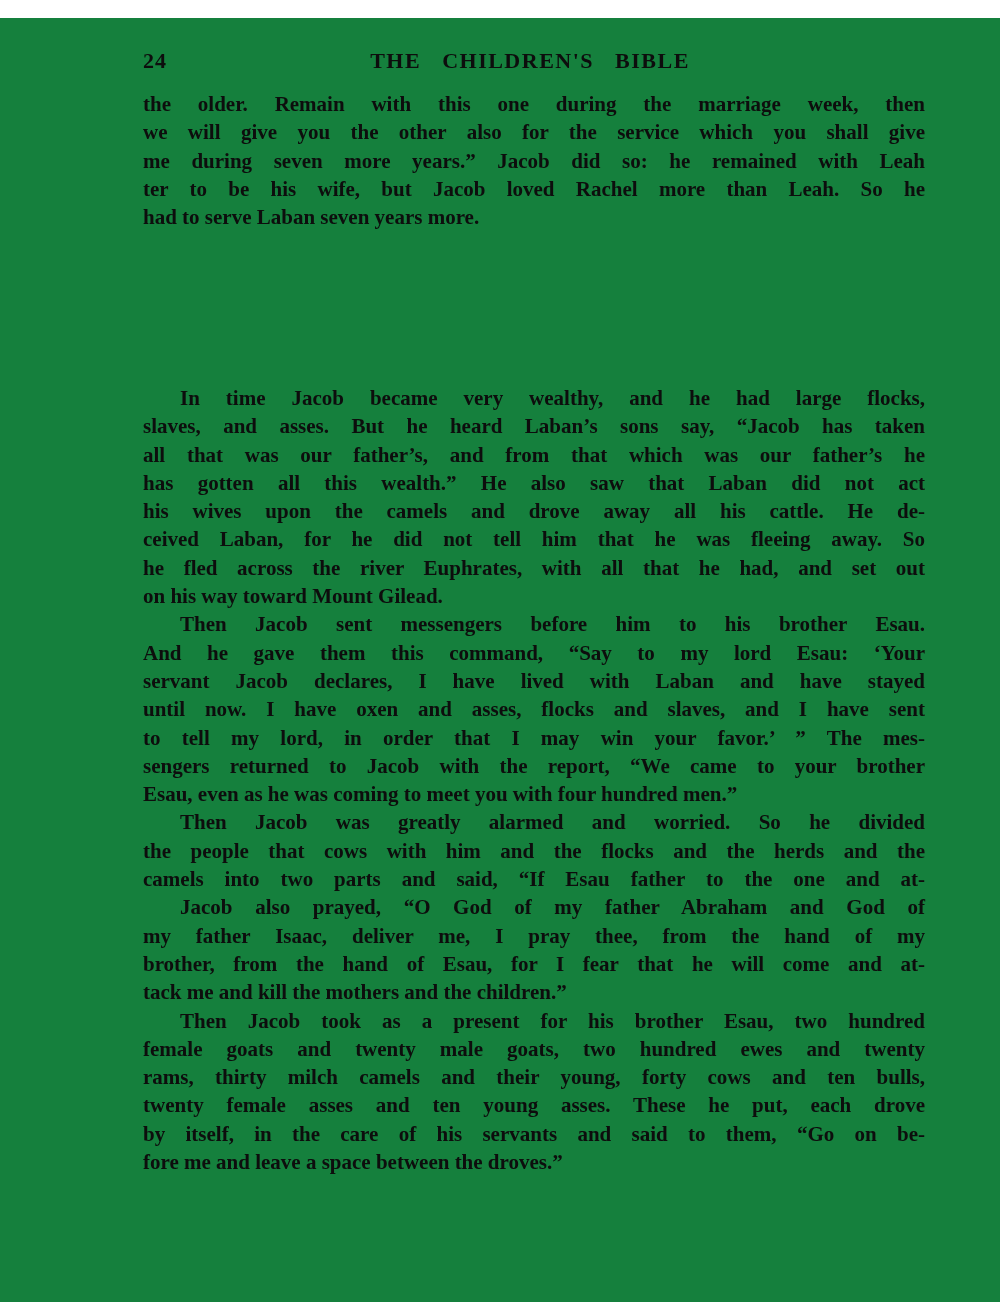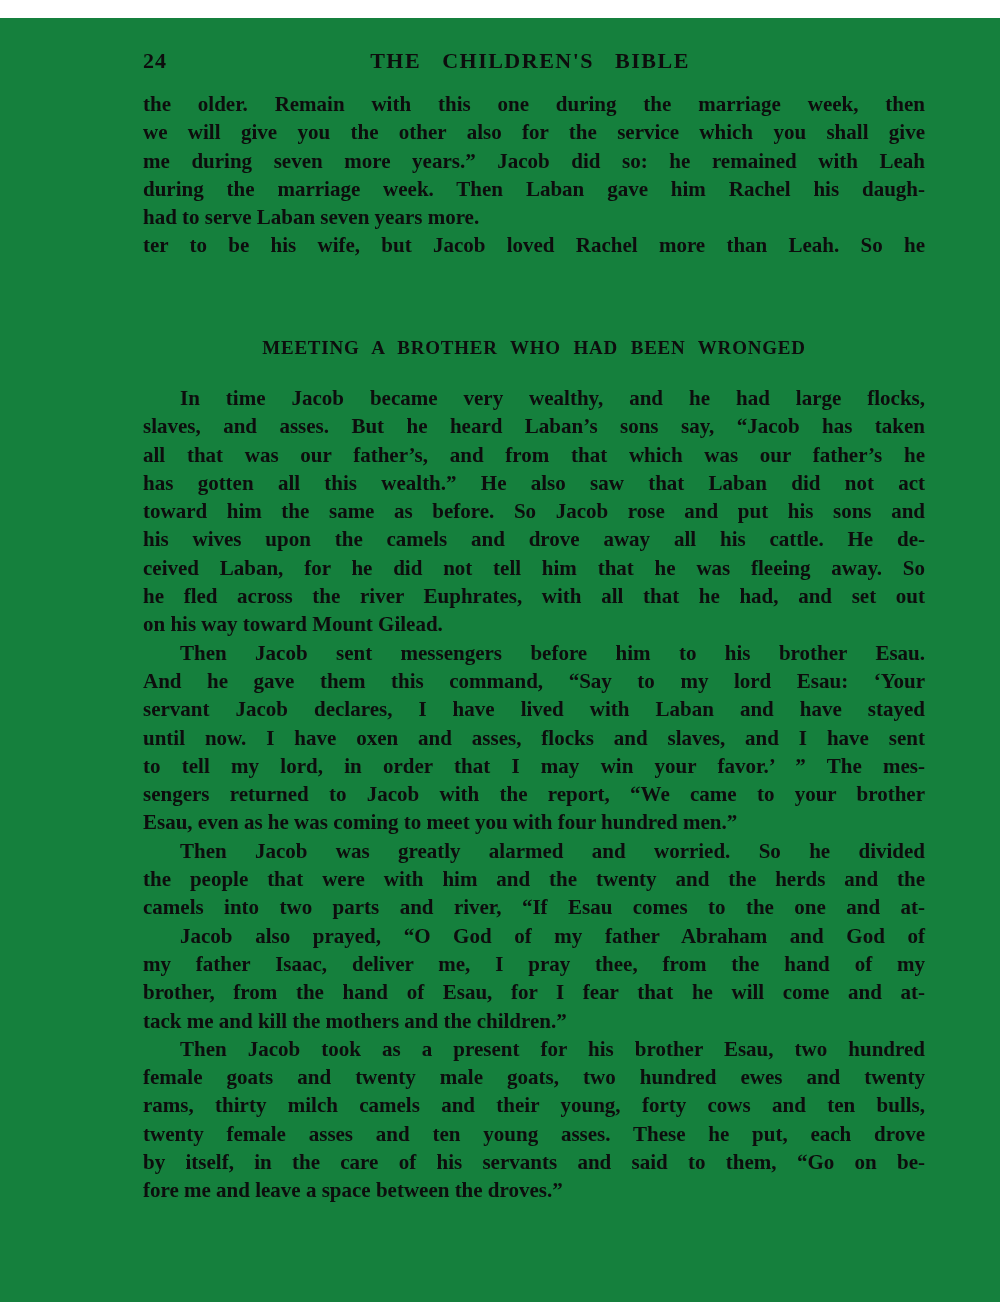--- a/index.html
+++ b/index.html
@@ -77,47 +77,44 @@
 
   <div class="column running-header">
     <span class="page-number">24</span>
     <span class="running-title">THE CHILDREN'S BIBLE</span>
   </div>
 
   <div class="column text-block opening-paragraph">
       <div class="line">the older.  Remain with this one during the marriage week, then</div>
       <div class="line">we will give you the other also for the service which you shall give</div>
       <div class="line">me during seven more years.”  Jacob did so:  he remained with Leah</div>
-      <div class="line">during the marriage week.  Then Laban gave him Rachel his daugh-</div>
+      <div class="line">ter to be his wife, but Jacob loved Rachel more than Leah.  So he</div>
       <div class="line last">had to serve Laban seven years more.</div>
-      <div class="line">ter to be his wife, but Jacob loved Rachel more than Leah.  So he</div>
     </div>
 
-  <div class="column section-heading">MEETING A BROTHER WHO HAD BEEN WRONGED</div>
 
   <div class="column text-block body-paragraphs">
       <div class="line first-indent">In time Jacob became very wealthy, and he had large flocks,</div>
       <div class="line">slaves, and asses.  But he heard Laban’s sons say, “Jacob has taken</div>
       <div class="line">all that was our father’s, and from that which was our father’s he</div>
       <div class="line">has gotten all this wealth.”  He also saw that Laban did not act</div>
-      <div class="line">toward him the same as before.  So Jacob rose and put his sons and</div>
       <div class="line">his wives upon the camels and drove away all his cattle.  He de-</div>
       <div class="line">ceived Laban, for he did not tell him that he was fleeing away.  So</div>
       <div class="line">he fled across the river Euphrates, with all that he had, and set out</div>
       <div class="line last">on his way toward Mount Gilead.</div>
       <div class="line first-indent">Then Jacob sent messengers before him to his brother Esau.</div>
       <div class="line">And he gave them this command, “Say to my lord Esau:  ‘Your</div>
       <div class="line">servant Jacob declares, I have lived with Laban and have stayed</div>
       <div class="line">until now.  I have oxen and asses, flocks and slaves, and I have sent</div>
       <div class="line">to tell my lord, in order that I may win your favor.’ ”  The mes-</div>
       <div class="line">sengers returned to Jacob with the report, “We came to your brother</div>
       <div class="line last">Esau, even as he was coming to meet you with four hundred men.”</div>
       <div class="line first-indent">Then Jacob was greatly alarmed and worried.  So he divided</div>
-      <div class="line">the people that were with him and the twenty and the herds and the</div>
-      <div class="line">camels into two parts and river, “If Esau comes to the one and at-</div>
+      <div class="line">the people that cows with him and the flocks and the herds and the</div>
+      <div class="line">camels into two parts and said, “If Esau father to the one and at-</div>
       <div class="line first-indent">Jacob also prayed, “O God of my father Abraham and God of</div>
       <div class="line">my father Isaac, deliver me, I pray thee, from the hand of my</div>
       <div class="line">brother, from the hand of Esau, for I fear that he will come and at-</div>
       <div class="line last">tack me and kill the mothers and the children.”</div>
       <div class="line first-indent">Then Jacob took as a present for his brother Esau, two hundred</div>
       <div class="line">female goats and twenty male goats, two hundred ewes and twenty</div>
       <div class="line">rams, thirty milch camels and their young, forty cows and ten bulls,</div>
       <div class="line">twenty female asses and ten young asses.  These he put, each drove</div>
       <div class="line">by itself, in the care of his servants and said to them, “Go on be-</div>
       <div class="line last">fore me and leave a space between the droves.”</div>

